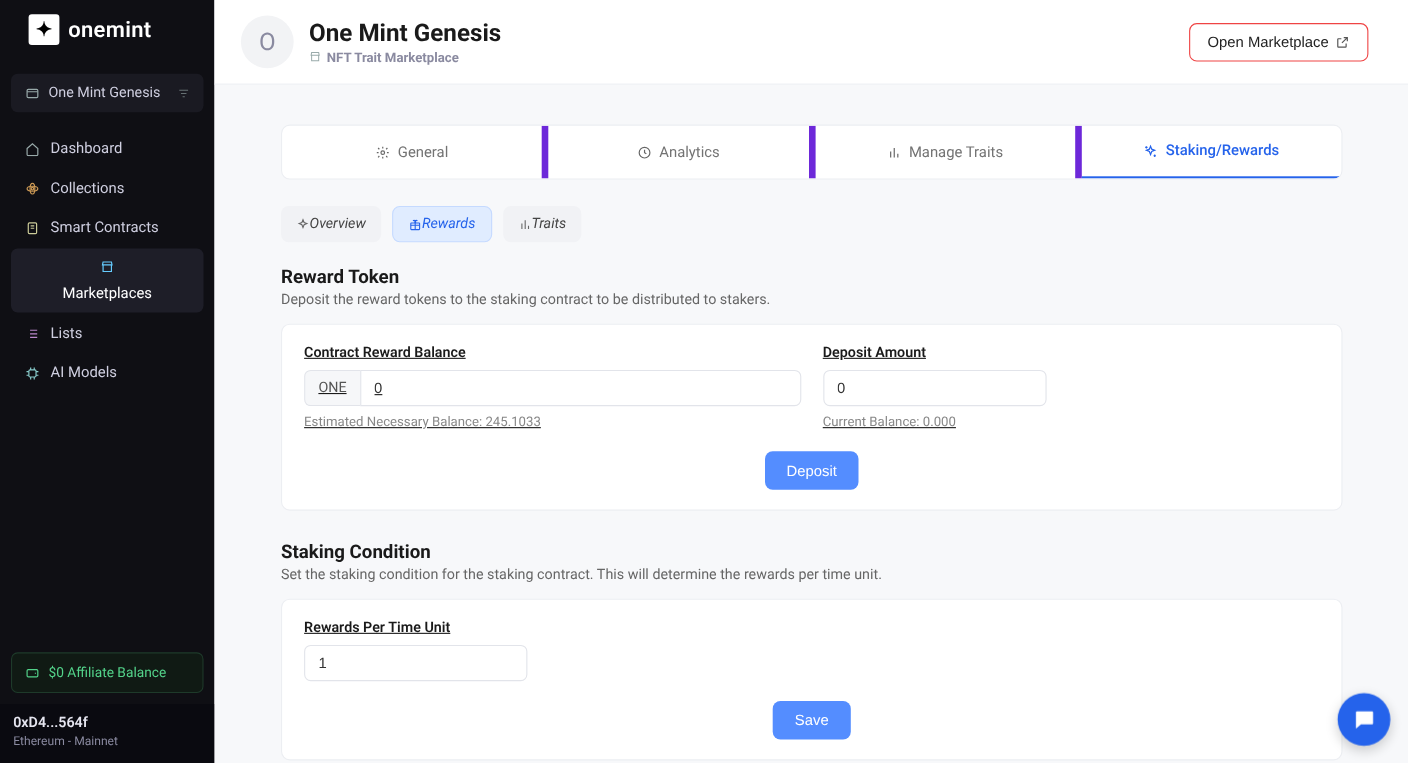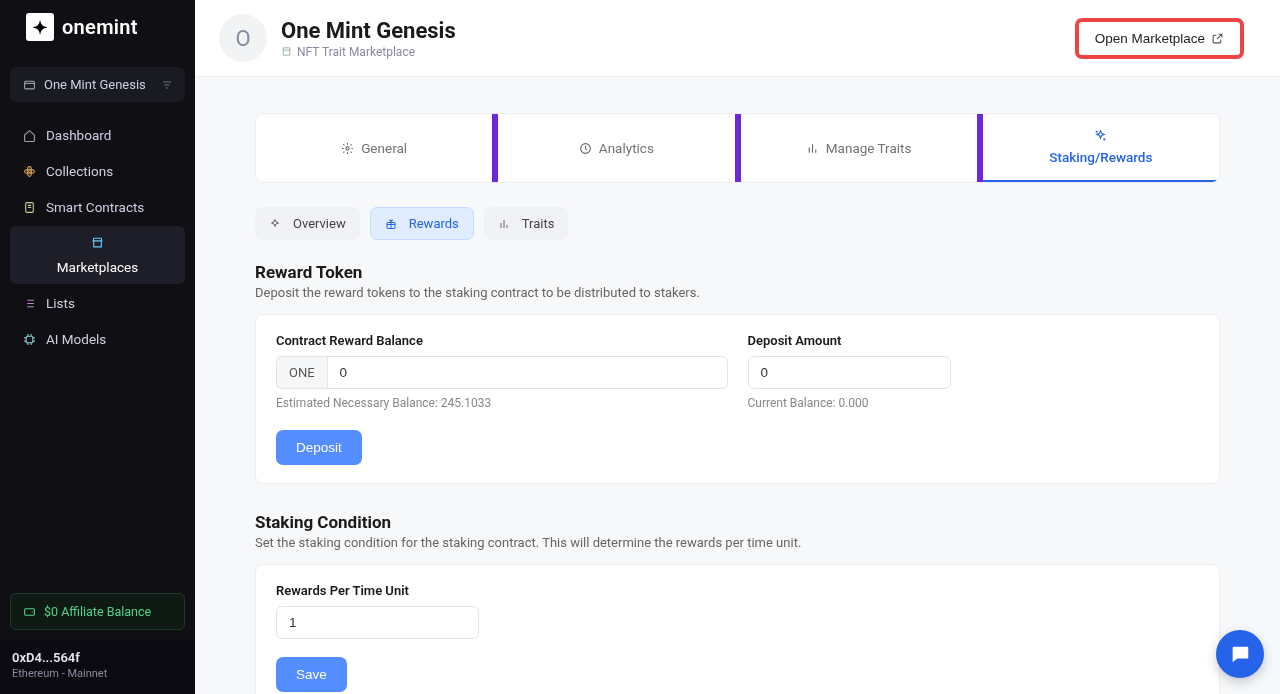--- a/index.html
+++ b/index.html
@@ -25,49 +25,49 @@
     .affiliate { margin: 10px; padding: 10px 12px; background: #101a14; border: 1px solid #1e3a2a; border-radius: 6px; display: flex; align-items: center; gap: 8px; font-size: 12.5px; color: #53d38a; }
     .wallet { padding: 10px 12px 14px; background: #0a0a10; }
     .wallet-addr { font-size: 13px; font-weight: 600; color: #e6e6f0; }
     .wallet-net { font-size: 11px; color: #8a8aa0; margin-top: 2px; }
     
     
     .main { flex: 1; background: #f7f8fa; display: flex; flex-direction: column; overflow: hidden; }
     .header { display: flex; align-items: center; padding: 14px 36px 14px 24px; border-bottom: 1px solid #eceef2; background: #fff; }
     .project-avatar { width: 48px; height: 48px; border-radius: 50%; background: #f2f3f5; display: flex; align-items: center; justify-content: center; font-size: 22px; color: #8a8aa0; margin-right: 14px; }
     .project-meta .title { font-size: 22px; font-weight: 700; }
-    .project-meta .subtitle { font-size: 12px; color: #8a8aa0; display: flex; align-items: center; gap: 5px; margin-top: 2px; }
+    .project-meta .subtitle { font-size: 12px; color: #8a8aa0; display: flex; align-items: center; gap: 5px; margin-top: 2px; font-weight: bold; }
     .header-spacer { flex: 1; }
-    .open-btn { padding: 9px 16px; border: 4px solid #ef4444; border-radius: 7px; background: #fff; font-size: 13.5px; color: #222; display: flex; align-items: center; gap: 6px; cursor: pointer; }
+    .open-btn { padding: 9px 16px; border: 1px solid #ef4444; border-radius: 7px; background: #fff; font-size: 13.5px; color: #222; display: flex; align-items: center; gap: 6px; cursor: pointer; }
     
     .content { padding: 36px 60px 20px; overflow-y: auto; flex: 1; }
     
     .tabs { display: flex; background: #fff; border: 1px solid #eceef2; border-radius: 8px; overflow: hidden; margin-bottom: 24px; }
     .tab { flex: 1; text-align: center; padding: 15px 10px; font-size: 13.5px; color: #737373; cursor: pointer; display: flex; align-items: center; justify-content: center; gap: 7px; border-right: 6px solid #6d28d9; }
     .tab:last-child { border-right: none; }
-    .tab.active { color: #2563eb; border-bottom: 2px solid #2563eb; font-weight: 500; flex-direction: column; }
+    .tab.active { color: #2563eb; border-bottom: 2px solid #2563eb; font-weight: 500; }
     
     .subtabs { display: flex; gap: 10px; margin-bottom: 22px; }
-    .subtab { padding: 8px 14px; border-radius: 7px; font-size: 13px; color: #444; cursor: pointer; display: flex; align-items: center; gap: 12px; }
+    .subtab { padding: 8px 14px; border-radius: 7px; font-size: 13px; color: #444; cursor: pointer; display: flex; align-items: center; gap: 0; font-style: italic; }
     .subtab.inactive { background: #f1f2f5; }
     .subtab.active { background: #e0ecff; color: #2563eb; border: 1px solid #c5daff; }
     
     .section-title { font-size: 17px; font-weight: 700; margin-bottom: 3px; }
     .section-desc { font-size: 13px; color: #666; margin-bottom: 14px; }
     
     .panel { background: #fff; border: 1px solid #eceef2; border-radius: 8px; padding: 18px 20px; margin-bottom: 28px; }
     .grid2 { display: flex; gap: 20px; }
-    .field { flex: 1; }
+    .field { flex: 1; text-decoration: underline; }
     .field-label { font-size: 13px; font-weight: 600; margin-bottom: 8px; }
     .input-wrap { display: flex; }
     .input-prefix { background: #f6f7f9; border: 1px solid #e2e4ea; border-right: none; border-radius: 6px 0 0 6px; padding: 8px 12px; font-size: 13px; color: #555; }
     .input { flex: 1; border: 1px solid #e2e4ea; border-radius: 6px; padding: 8px 12px; font-size: 13.5px; background: #fff; color: #333; }
     .input-prefix + .input { border-radius: 0 6px 6px 0; }
     .help { font-size: 12px; color: #888; margin-top: 6px; line-height: 1.4; }
-    .panel-actions { display: flex; justify-content: flex-start; margin-top: 18px; }
+    .panel-actions { display: flex; justify-content: center; margin-top: 18px; }
     .btn-primary { background: #548dff; color: #fff; border: none; padding: 10px 20px; border-radius: 7px; font-size: 13.5px; cursor: pointer; }
     
     .chat-bubble { position: fixed; right: 16px; bottom: 16px; width: 48px; height: 48px; border-radius: 50%; background: #2563eb; display: flex; align-items: center; justify-content: center; box-shadow: 0 4px 12px rgba(0,0,0,0.2); cursor: pointer; }
     
     svg { display: block; }
   </style>
 </head>
 <body>
 
 <div class="app">

